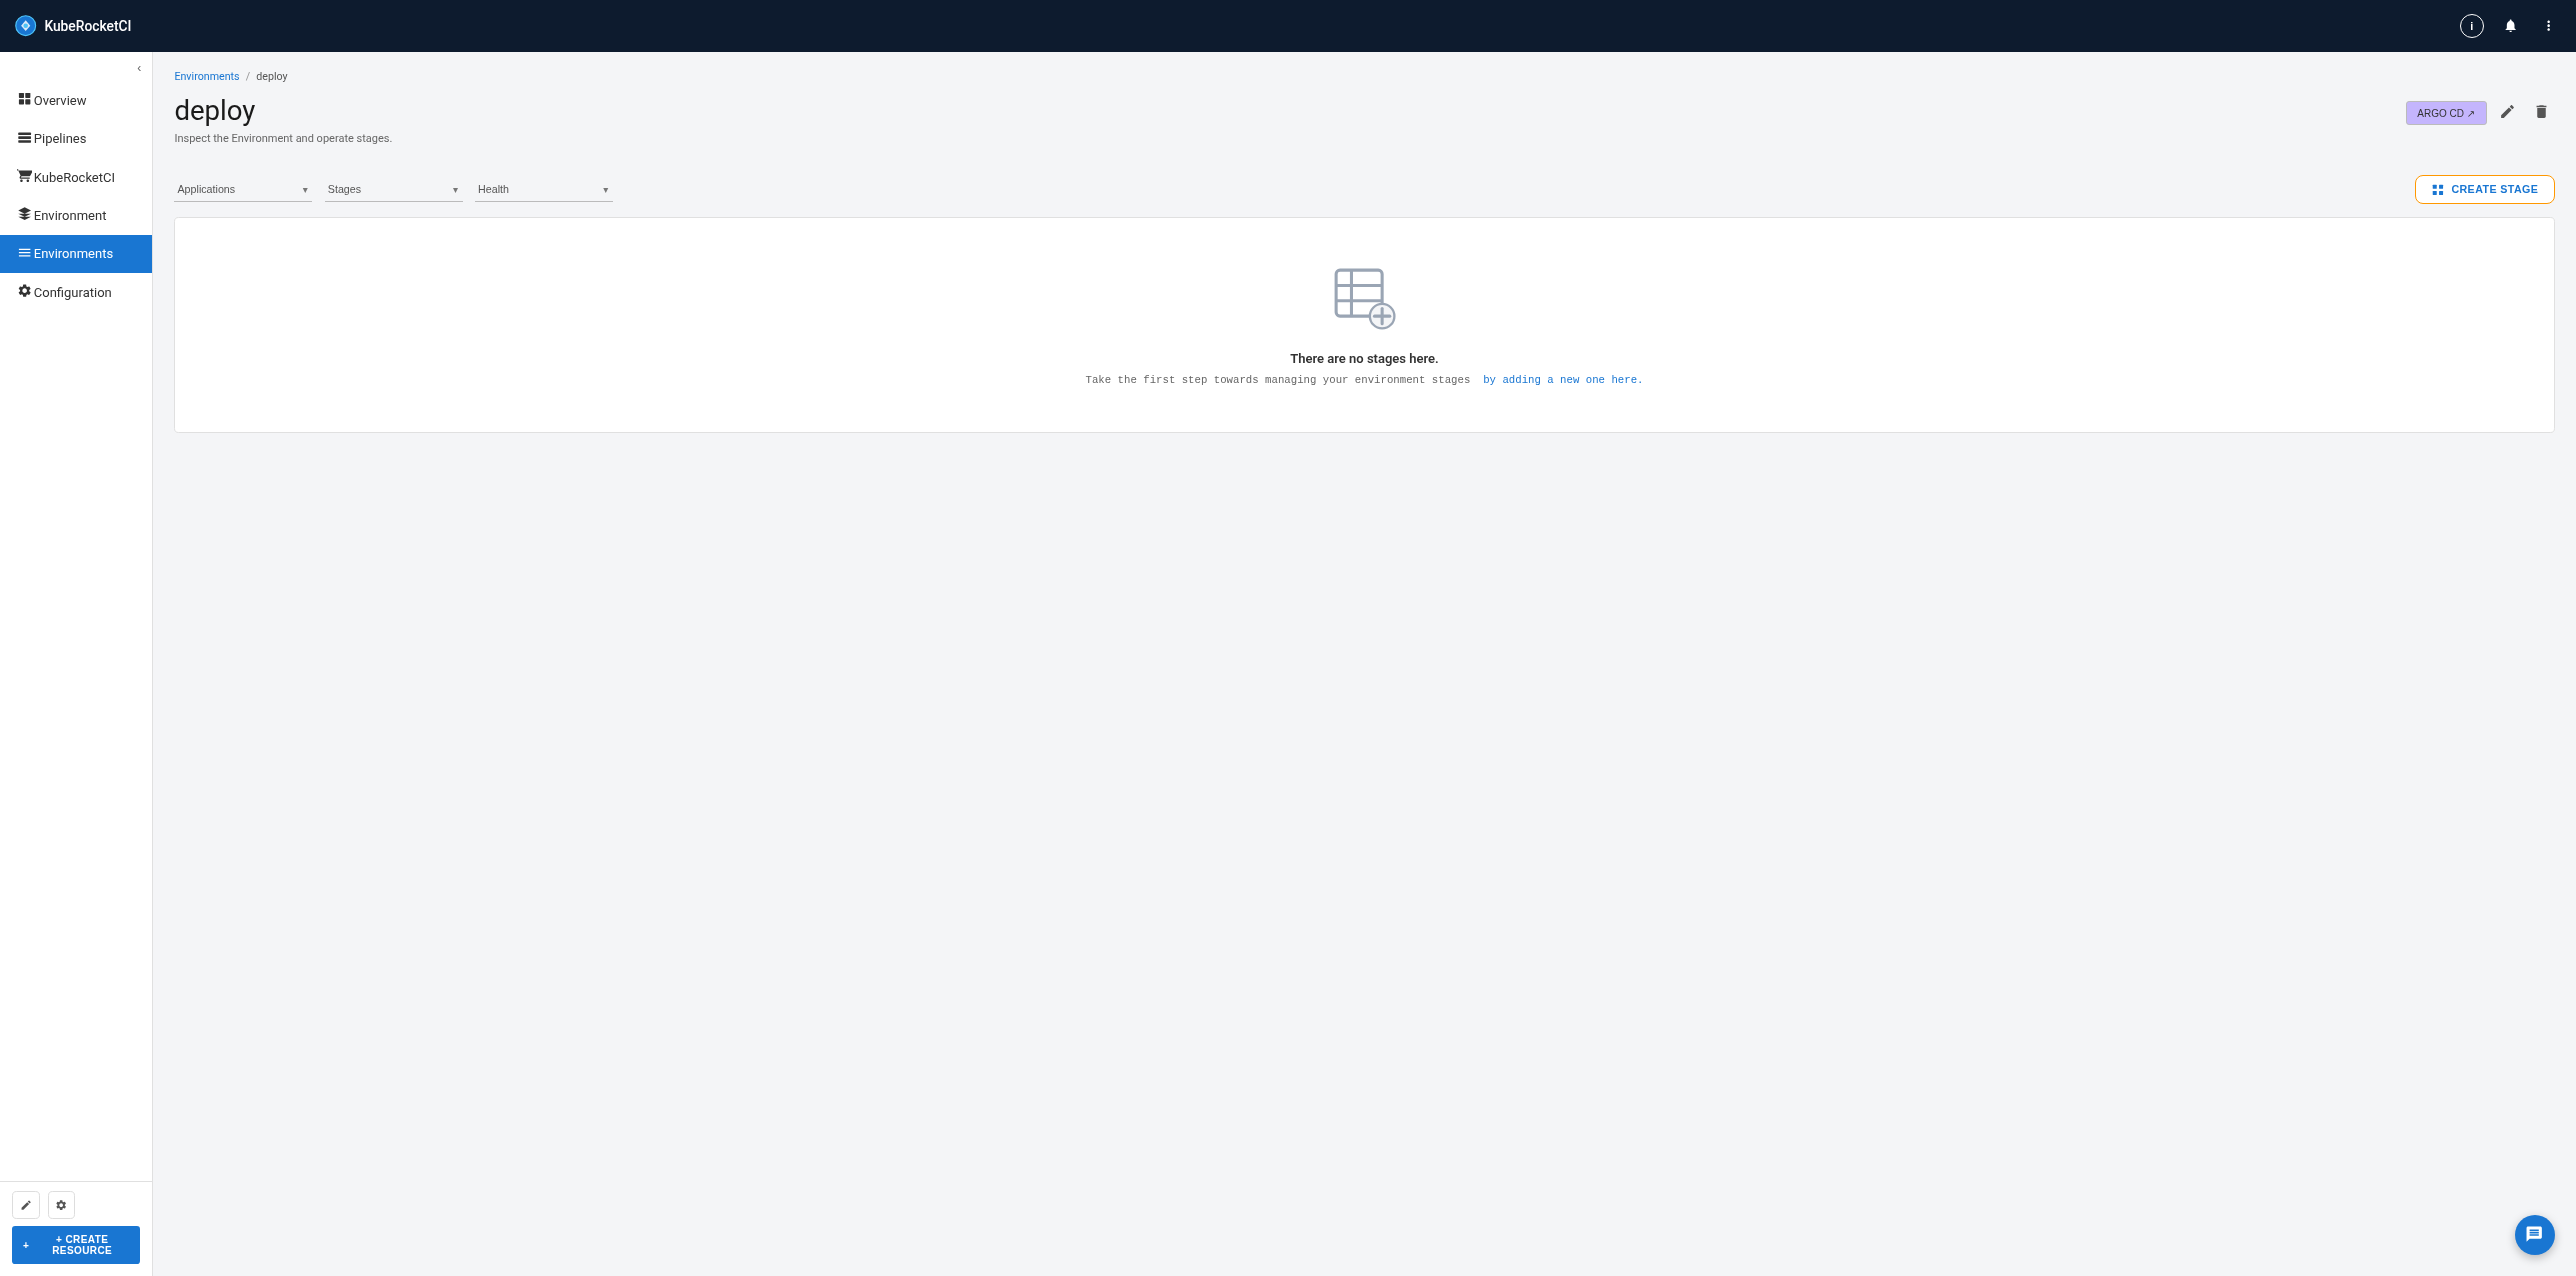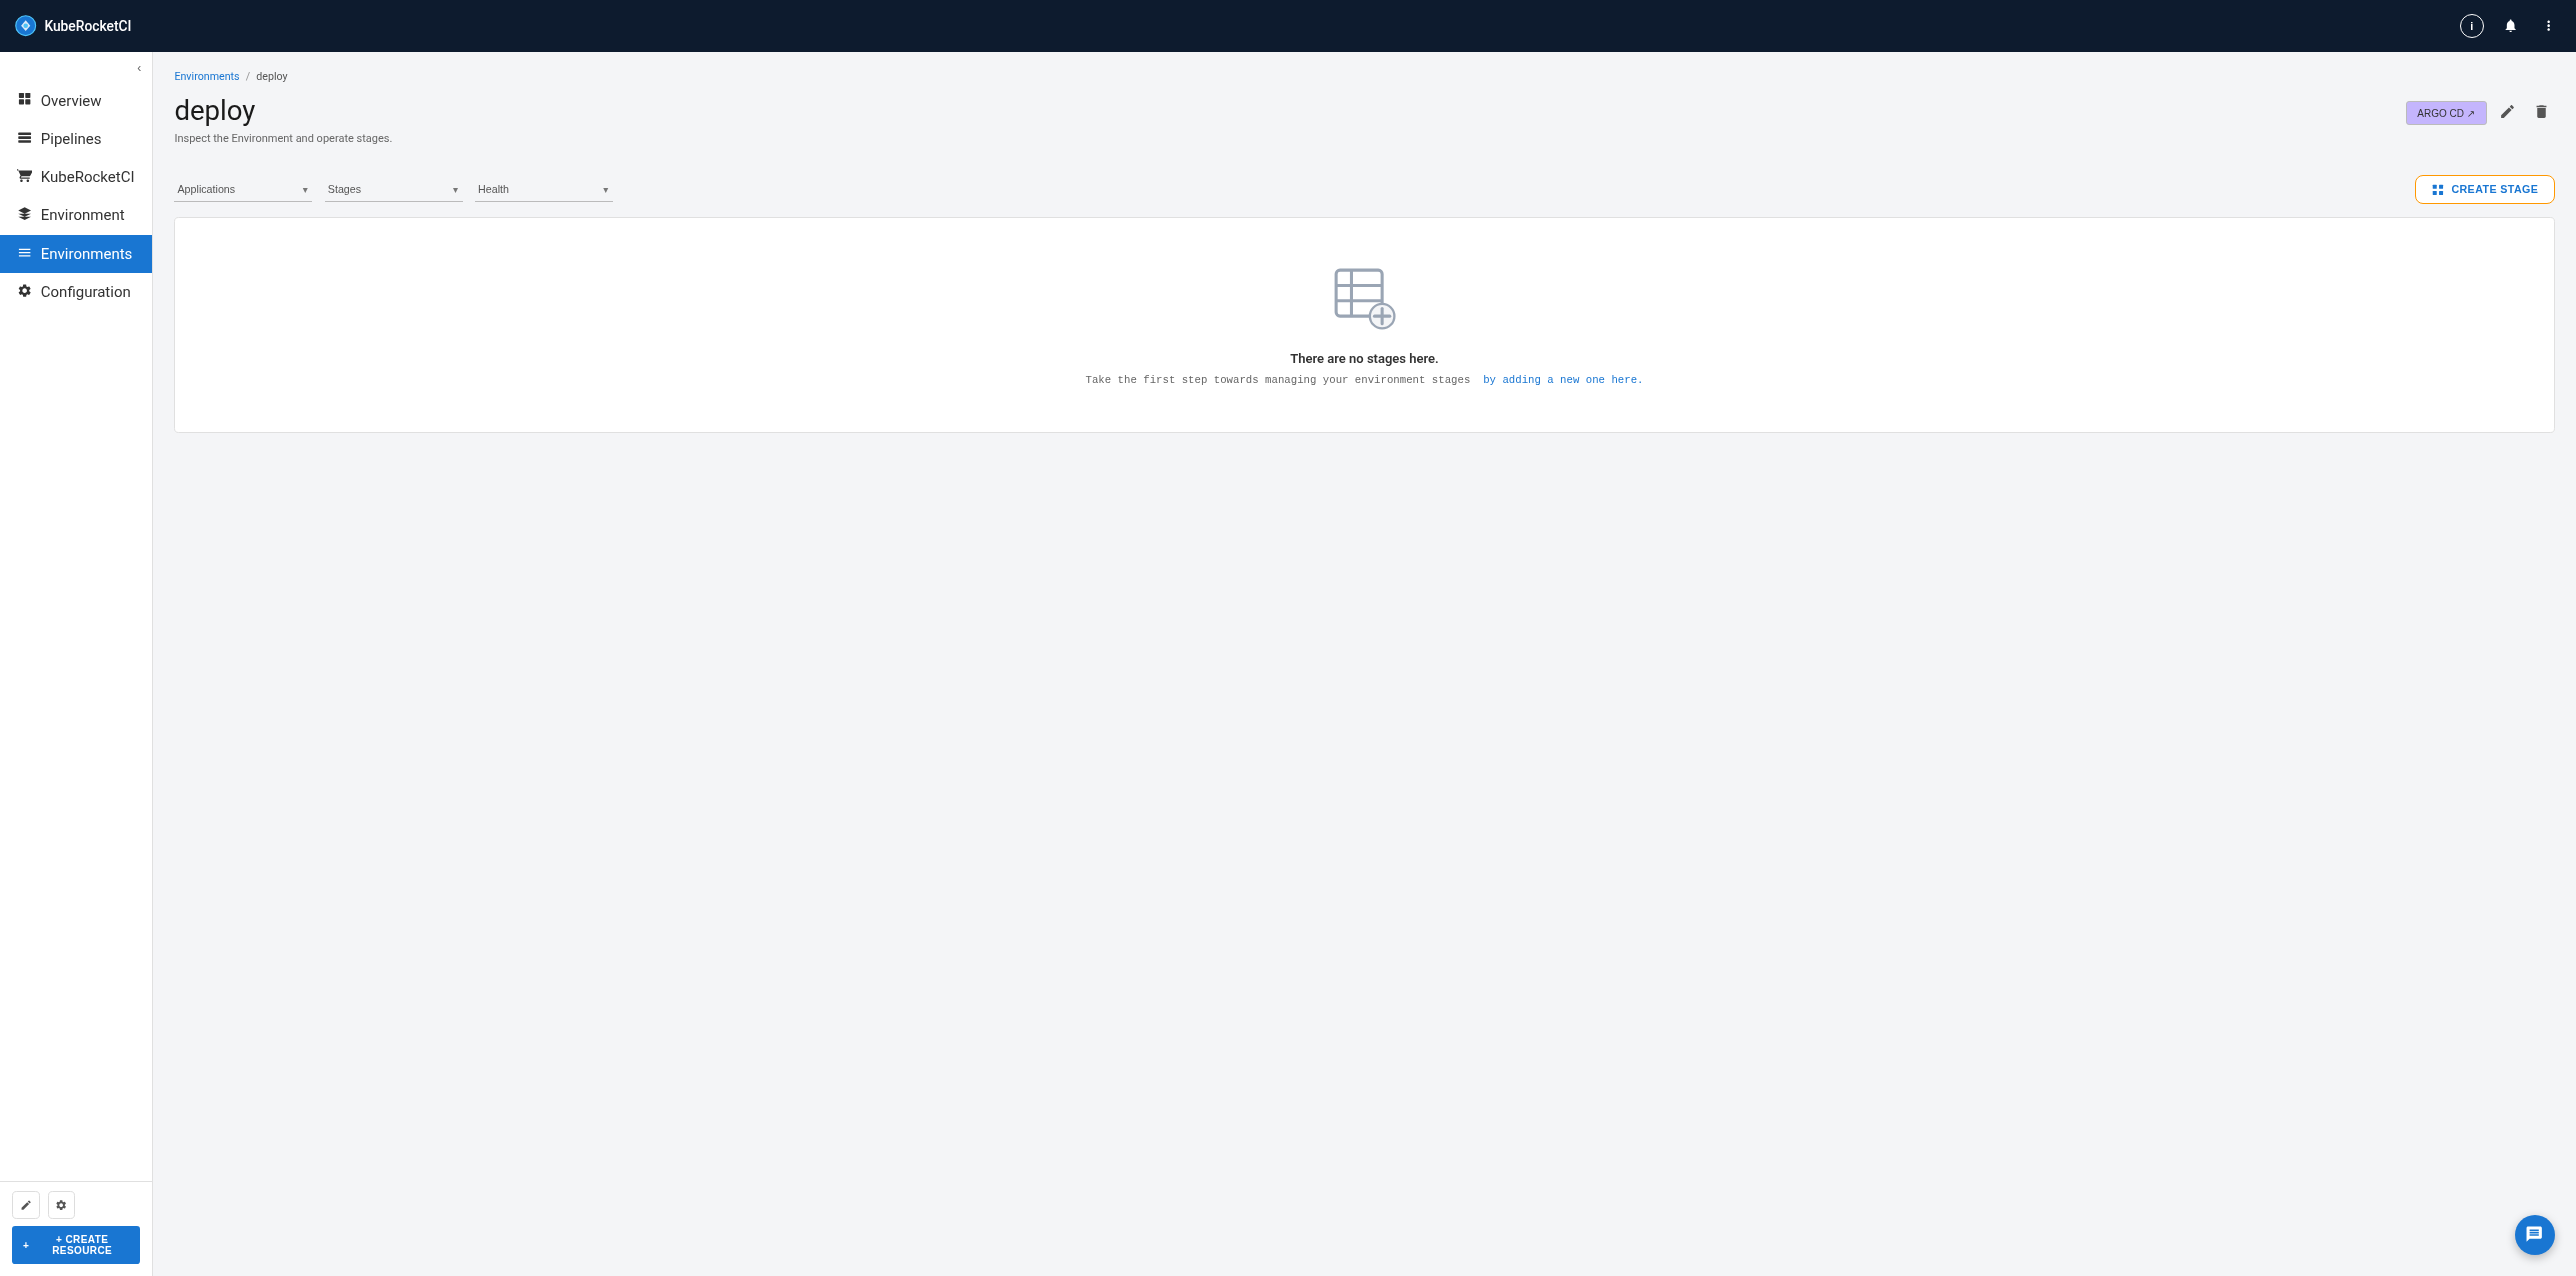--- a/index.html
+++ b/index.html
@@ -81,25 +81,25 @@
       font-size: 12.3px;
       padding: 3.1px 4.6px;
     }
     .sidebar-nav {
       flex: 1;
       overflow-y: auto;
     }
     .sidebar-item {
       display: flex;
       align-items: center;
-      gap: 8px;
+      gap: 1px;
       padding: 10px 13.8px;
       cursor: pointer;
       color: #333;
-      font-size: 15px;
+      font-size: 13px;
       font-weight: 400;
       border-left: 2.3px solid transparent;
       transition: background 0.15s;
       text-align: right;
     }
     .sidebar-item.active {
       background: #1976d2;
       color: white;
       border-left-color: #1976d2;
     }

